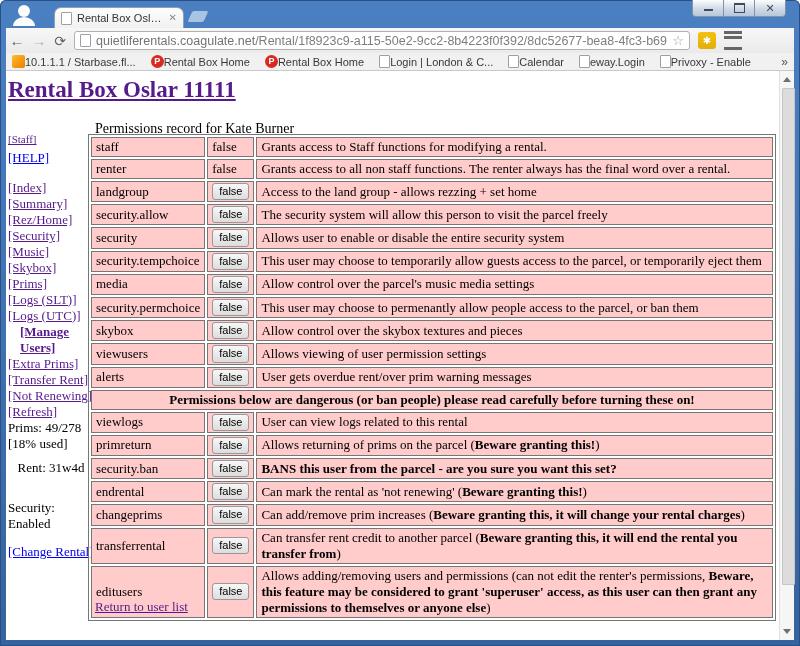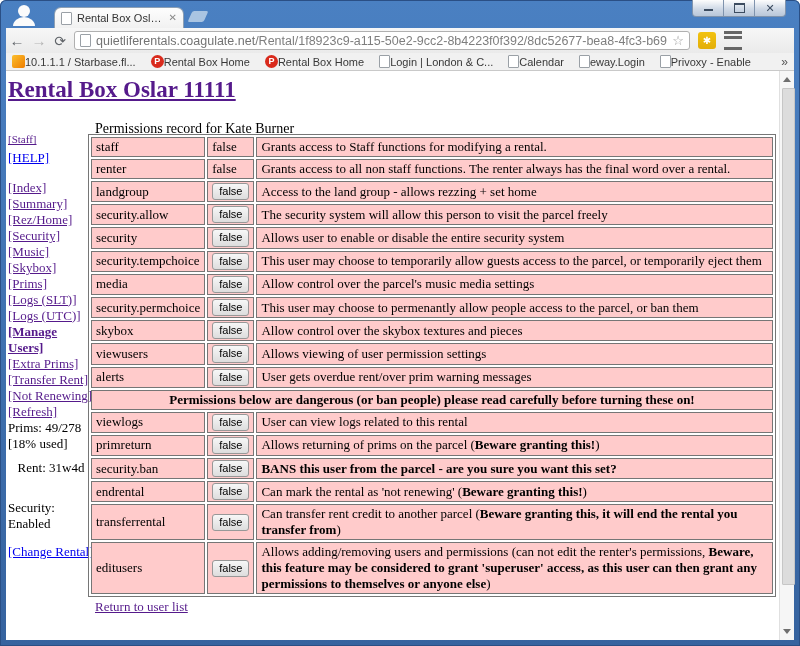--- a/index.html
+++ b/index.html
@@ -44,21 +44,21 @@
   .bm-right{margin-left:auto;display:flex;align-items:center;gap:7px;}
   .chevron{color:#555;font-size:12px;}
 
   
   .viewport{position:absolute;left:6px;top:71px;width:773px;height:569px;background:#fff;font-family:"Liberation Serif","DejaVu Serif",serif;color:#000;}
   .page-title{position:absolute;left:2px;top:6px;margin:0;font-size:23px;font-weight:bold;color:var(--link_visited);text-decoration:underline;white-space:nowrap;}
   .staff-link{position:absolute;left:2px;top:50px;font-size:11px;margin-top:12px;}
   .subtitle{position:absolute;left:89px;top:50px;font-size:14px;}
   .pagelink{color:var(--link_blue);text-decoration:underline;cursor:pointer;}
   .pagelink.visited{color:var(--link_visited);}
-  .pagelink.bold{font-weight:bold;}
+  .pagelink.bold{font-weight:bold;margin-left:12px;}
   .sidebar{position:absolute;left:2px;top:79px;width:86px;font-size:13px;line-height:16px;}
   .sb-group a,.sb-group .sb-text{display:block;}
   .sb-group:nth-child(2){margin-top:14px;}
   .sb-group:nth-child(4){margin-top:8px;text-align:center;}
   .sb-group:nth-child(5){margin-top:24px;}
   .sb-group:nth-child(6){margin-top:12px;}
 
   #perm-table{position:absolute;left:82px;top:63px;width:688px;border:1px solid var(--table_border);border-collapse:separate;border-spacing:2px;font-size:13px;font-family:inherit;}
   #perm-table td{border:1px solid var(--table_border);background:var(--cell_pink);padding:1px 4px;line-height:16px;vertical-align:middle;}
   td.c-name{width:96px;white-space:nowrap;}
@@ -266,20 +266,25 @@
             <td class="c-name">security.ban</td>
             <td class="c-val btn"><button class="false-btn">false</button></td>
             <td class="c-desc"><b>BANS this user from the parcel - are you sure you want this set?</b></td>
           </tr>
           <tr>
             <td class="c-name">endrental</td>
             <td class="c-val btn"><button class="false-btn">false</button></td>
             <td class="c-desc"><span>Can mark the rental as 'not renewing' (</span><b>Beware granting this!</b><span>)</span></td>
           </tr>
           <tr>
+            <td class="c-name">changeprims</td>
+            <td class="c-val btn"><button class="false-btn">false</button></td>
+            <td class="c-desc"><span>Can add/remove prim increases (</span><b>Beware granting this, it will change your rental charges</b><span>)</span></td>
+          </tr>
+          <tr>
             <td class="c-name">transferrental</td>
             <td class="c-val btn"><button class="false-btn">false</button></td>
             <td class="c-desc"><span>Can transfer rent credit to another parcel (</span><b>Beware granting this, it will end the rental you transfer from</b><span>)</span></td>
           </tr>
           <tr>
             <td class="c-name">editusers</td>
             <td class="c-val btn"><button class="false-btn">false</button></td>
             <td class="c-desc"><span>Allows adding/removing users and permissions (can not edit the renter's permissions, </span><b>Beware, this feature may be considered to grant 'superuser' access, as this user can then grant any permissions to themselves or anyone else</b><span>)</span></td>
           </tr>
         </tbody>

